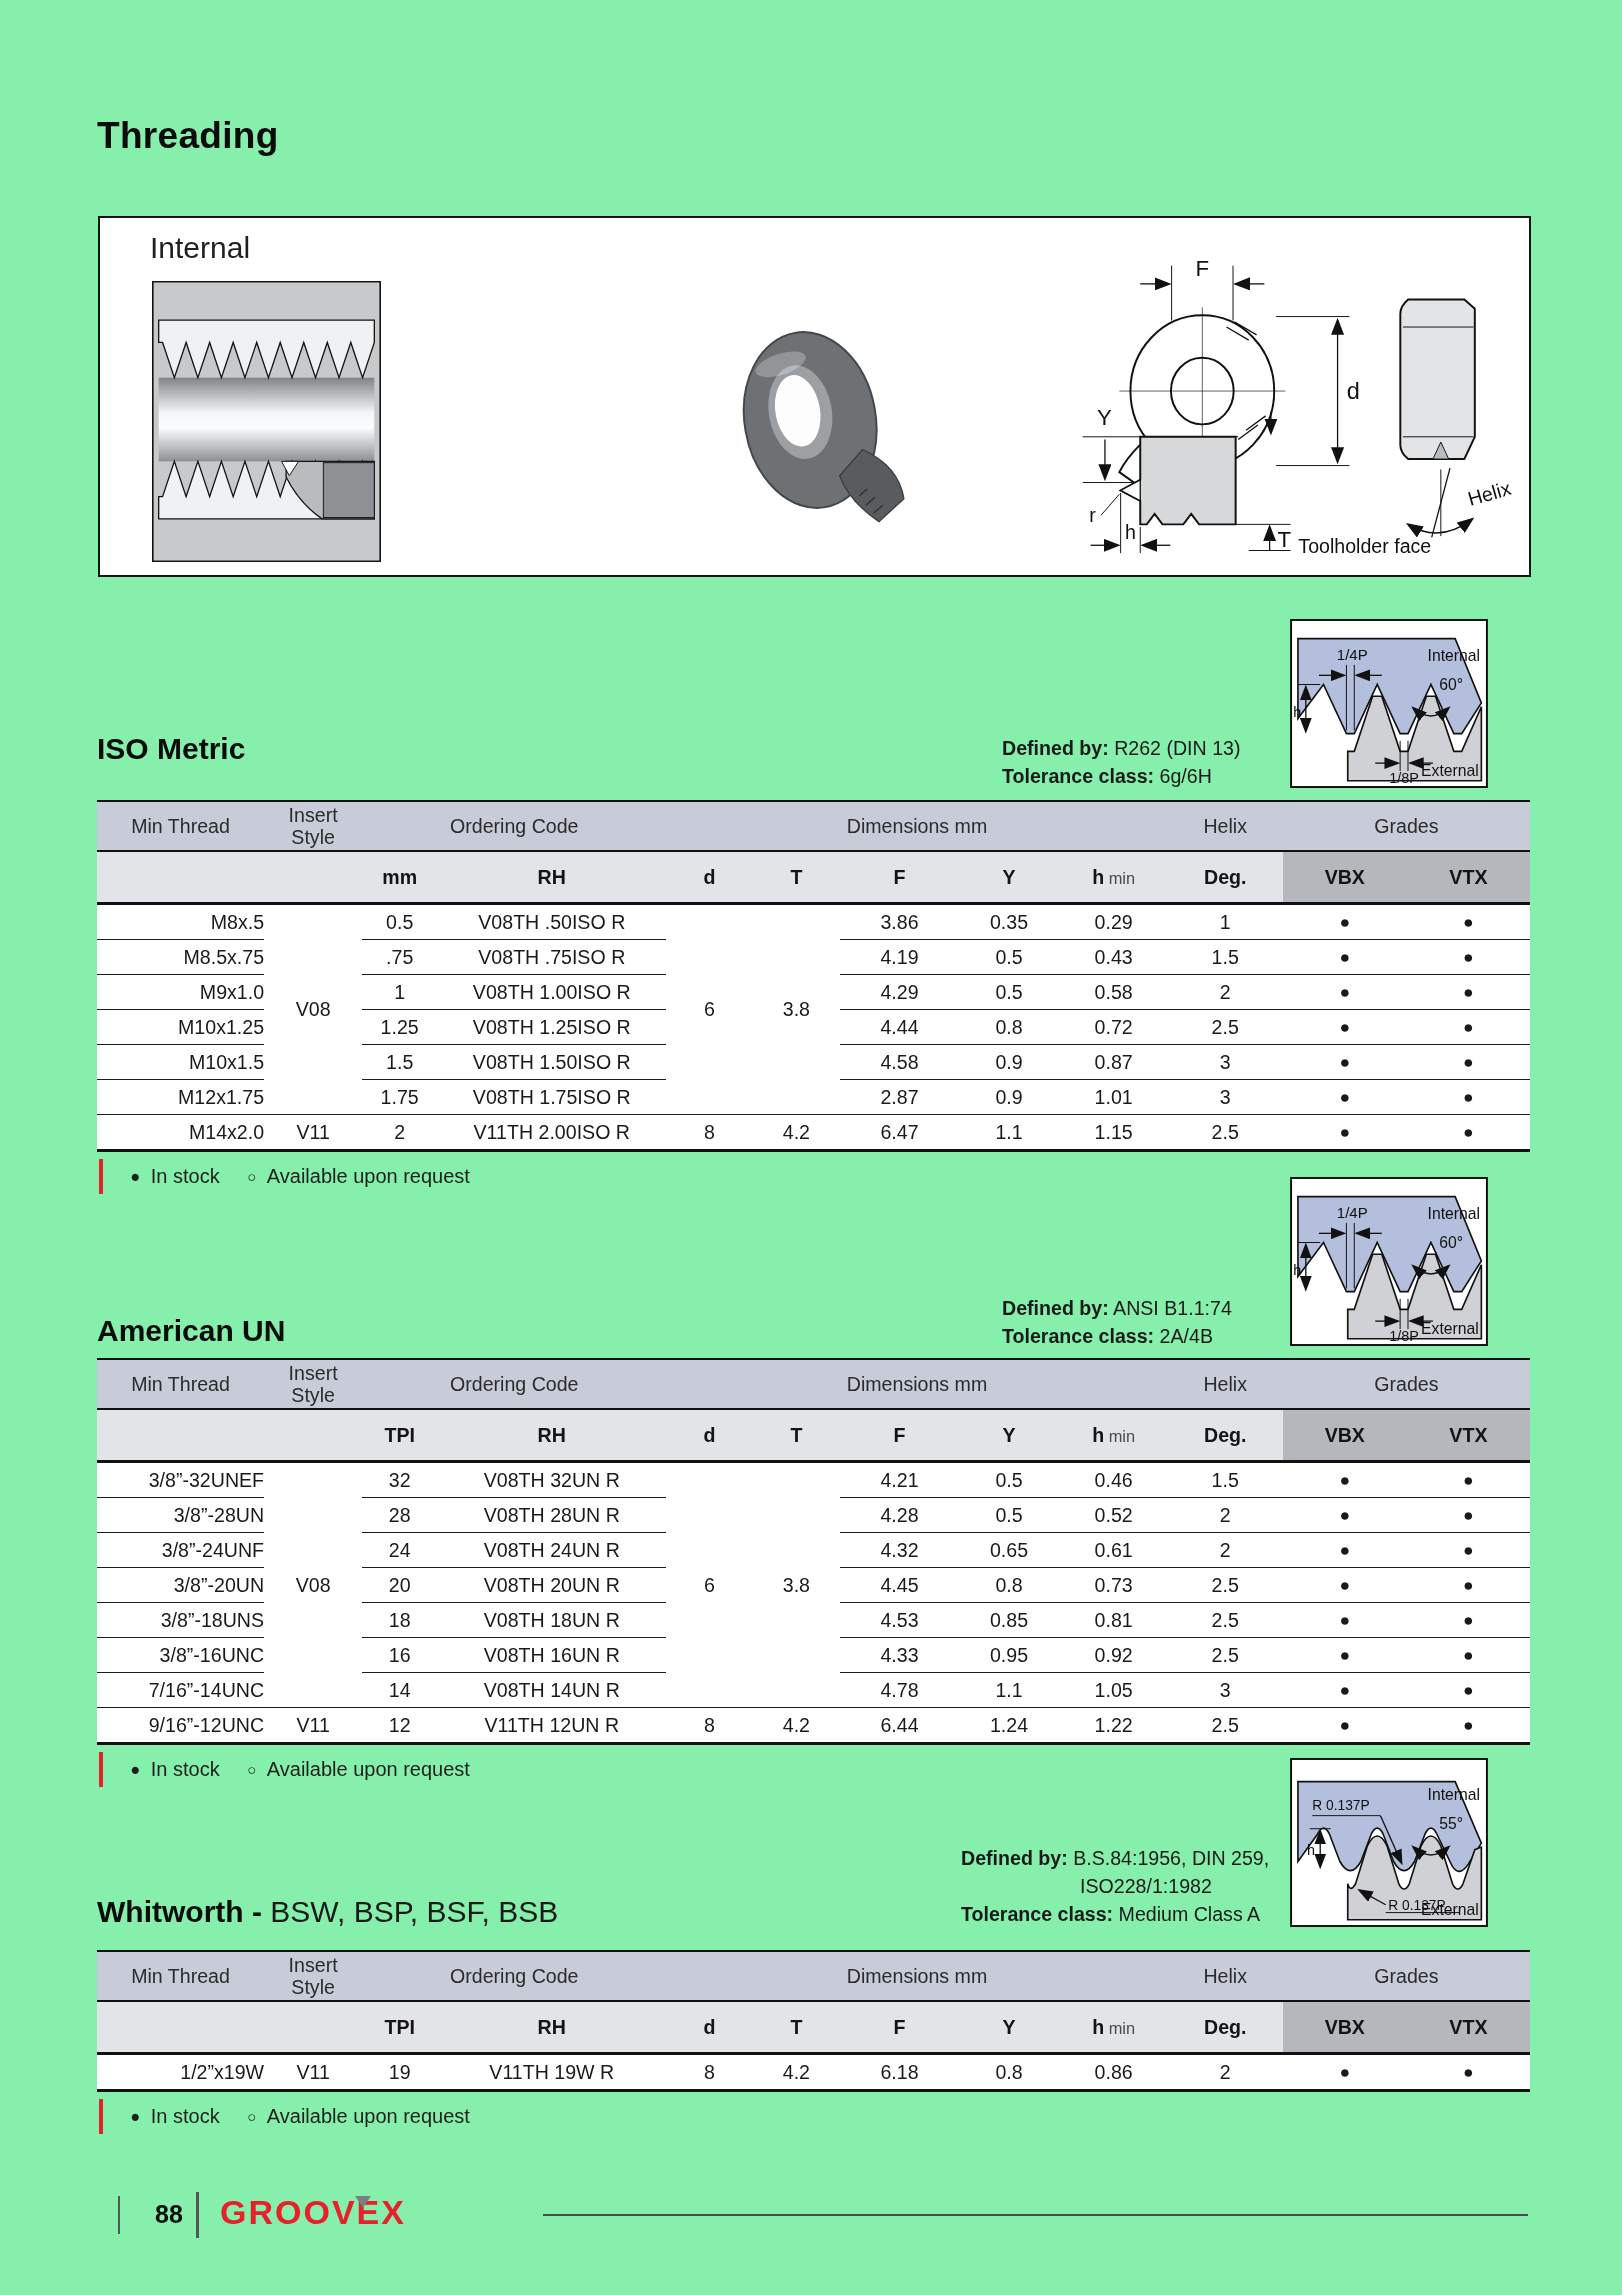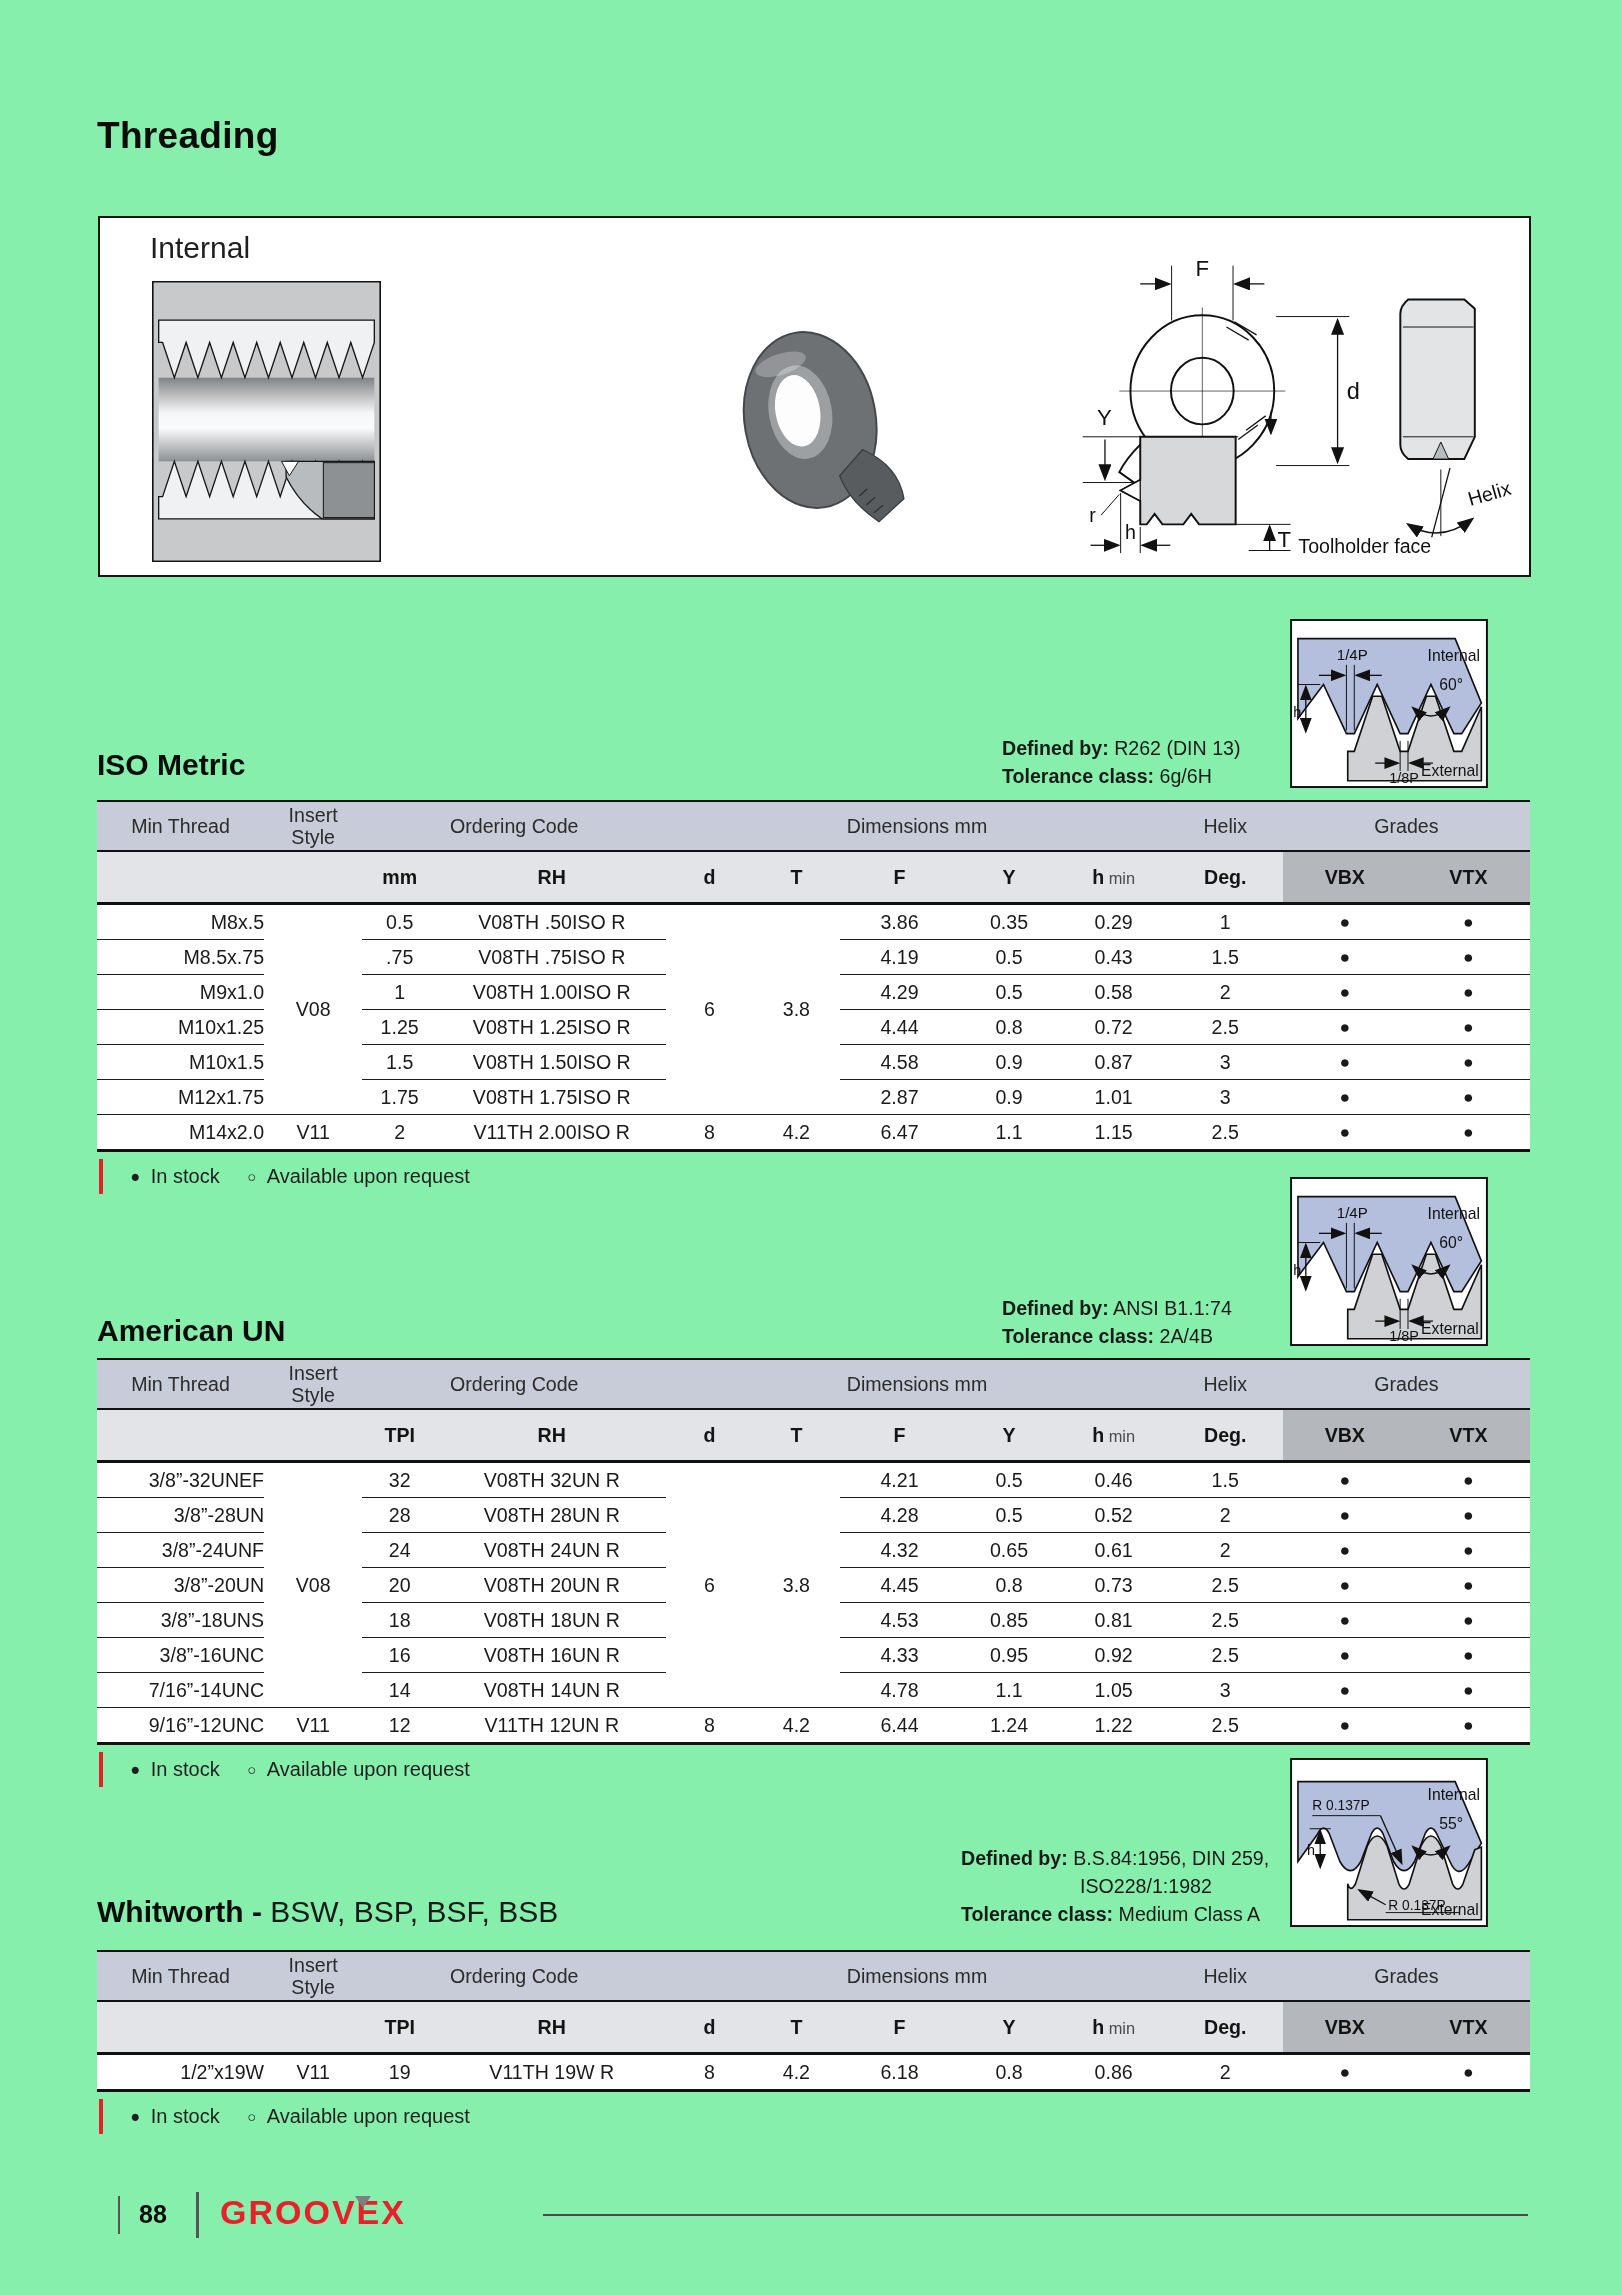--- a/index.html
+++ b/index.html
@@ -7,21 +7,21 @@
           font-family:"Liberation Sans", sans-serif; color:#1a1a1a; overflow:hidden; margin:0 auto; }
   .abs { position:absolute; }
 
   .title { left:97px; top:115px; font-size:37px; font-weight:bold; letter-spacing:0.3px; color:#0c0c0c; }
 
   .internal-box { left:98px; top:216px; width:1429px; height:357px; border:2px solid #141414; background:#fff; }
   .internal-label { left:50px; top:13px; font-size:30px; color:#1f1f1f; }
 
   .section-heading { left:97px; font-size:30px; font-weight:bold; color:#0c0c0c; }
   .section-heading .hs { font-weight:normal; color:#1a1a1a; }
-  .h0 { top:748px; } .h1 { top:1314px; } .h2 { top:1895px; }
+  .h0 { top:732px; } .h1 { top:1314px; } .h2 { top:1895px; }
 
   .def { font-size:19.6px; line-height:28px; color:#1a1a1a; }
   .def b { font-weight:bold; }
   .def0 { left:1002px; top:734px; }
   .def1 { left:1002px; top:1294px; }
   .def2 { left:961px; top:1844px; }
   .def .cont { padding-left:119px; }
 
   .profile { width:198px; height:169px; left:1290px; }
   .p0 { top:619px; } .p1 { top:1177px; } .p2 { top:1758px; }
@@ -48,21 +48,21 @@
   td.c-d { background:#fff; }
   td.c-dot { font-size:17.7px; }
 
   .legend { display:flex; align-items:center; font-size:20px; color:#1f1f1f; left:99px; height:38px; }
   .leg0 { top:1157px; } .leg1 { top:1750px; } .leg2 { top:2097px; }
   .legend .bar { width:3.9px; height:35px; background:#e8202a; margin-right:27.5px; }
   .legend .dot { font-size:16.4px; margin-right:10.5px; }
   .legend .circ { font-size:15px; margin:0 10.5px 0 27.5px; }
 
   .fbar1 { left:118px; top:2196px; width:2px; height:38px; background:#555; }
-  .pagenum { left:139px; top:2200px; font-size:25px; font-weight:bold; color:#0c0c0c; }
+  .pagenum { left:155px; top:2200px; font-size:25px; font-weight:bold; color:#0c0c0c; }
   .fbar2 { left:196px; top:2192px; width:2.6px; height:46px; background:#555; }
   .logo { left:220px; top:2193px; font-size:34px; font-weight:900; color:#e8202a;
           letter-spacing:2px; font-stretch:expanded; }
   .logo-tri { position:absolute; left:135px; top:2.6px; width:0; height:0;
               border-left:8.5px solid transparent; border-right:8.5px solid transparent;
               border-top:12.4px solid #7b7e82; }
   .fline { left:543px; top:2214px; width:985px; height:2px; background:#4a4a4a; }
 </style>
 </head>
 <body>

